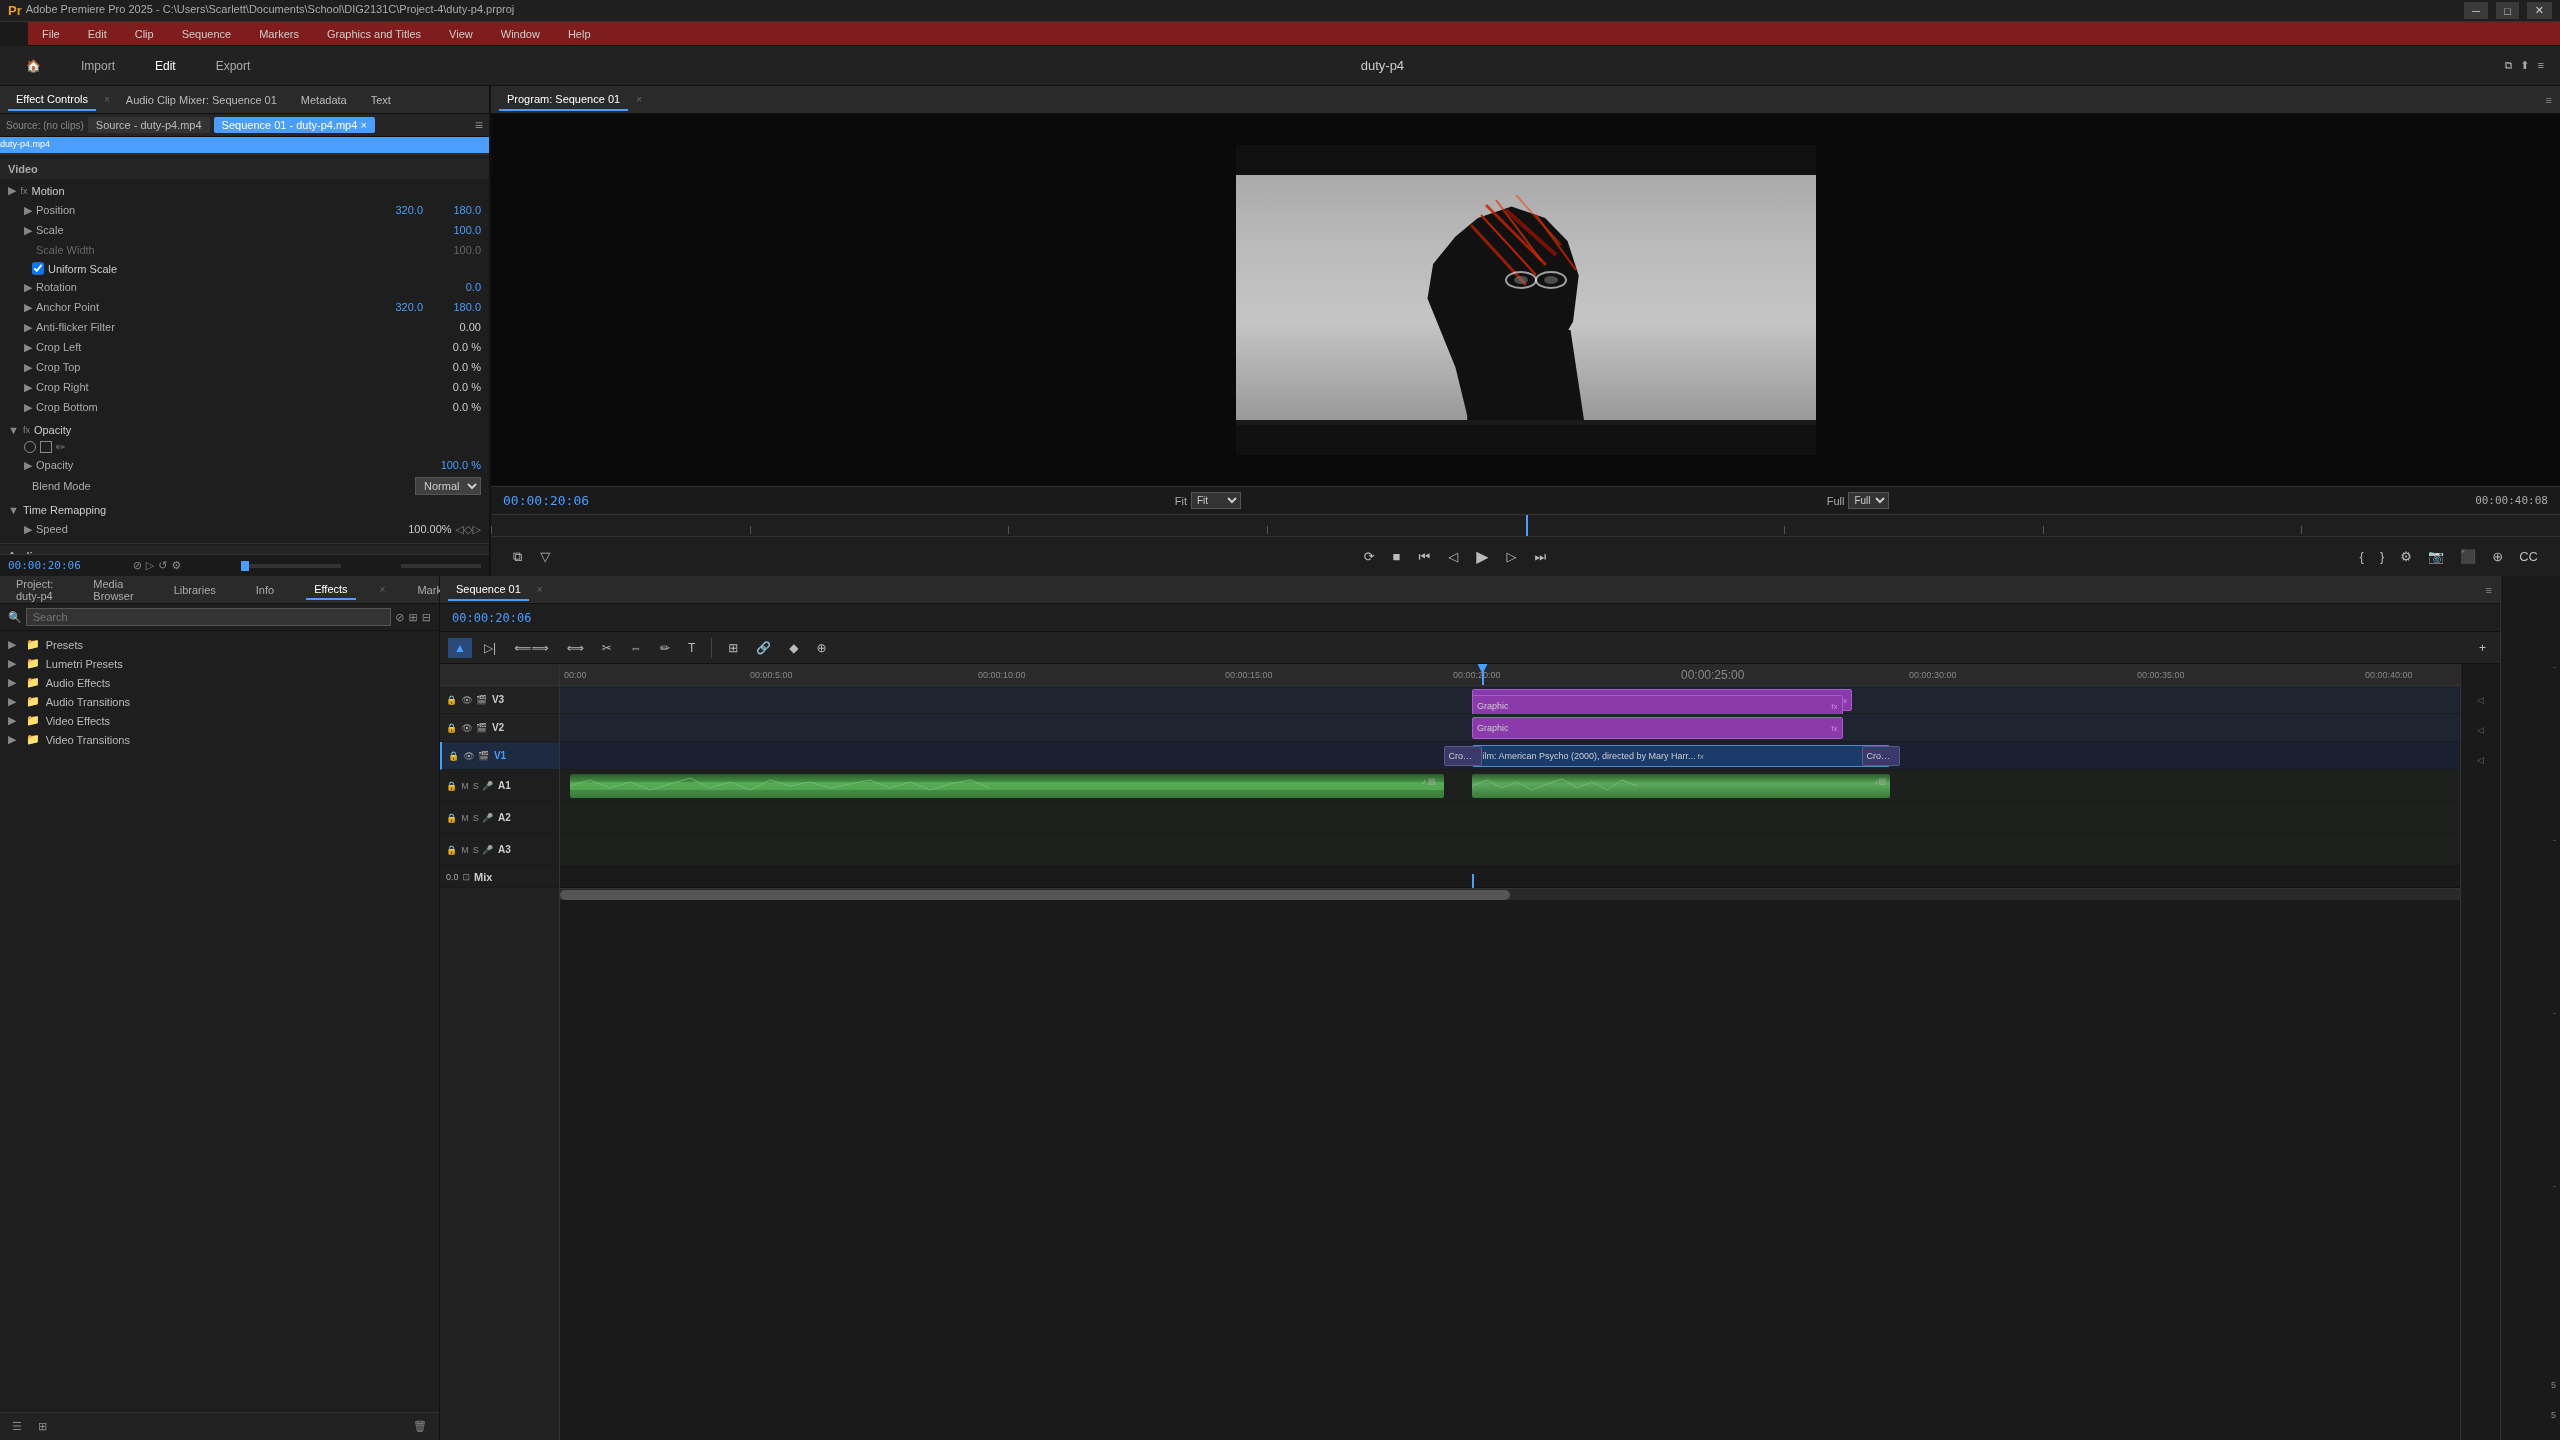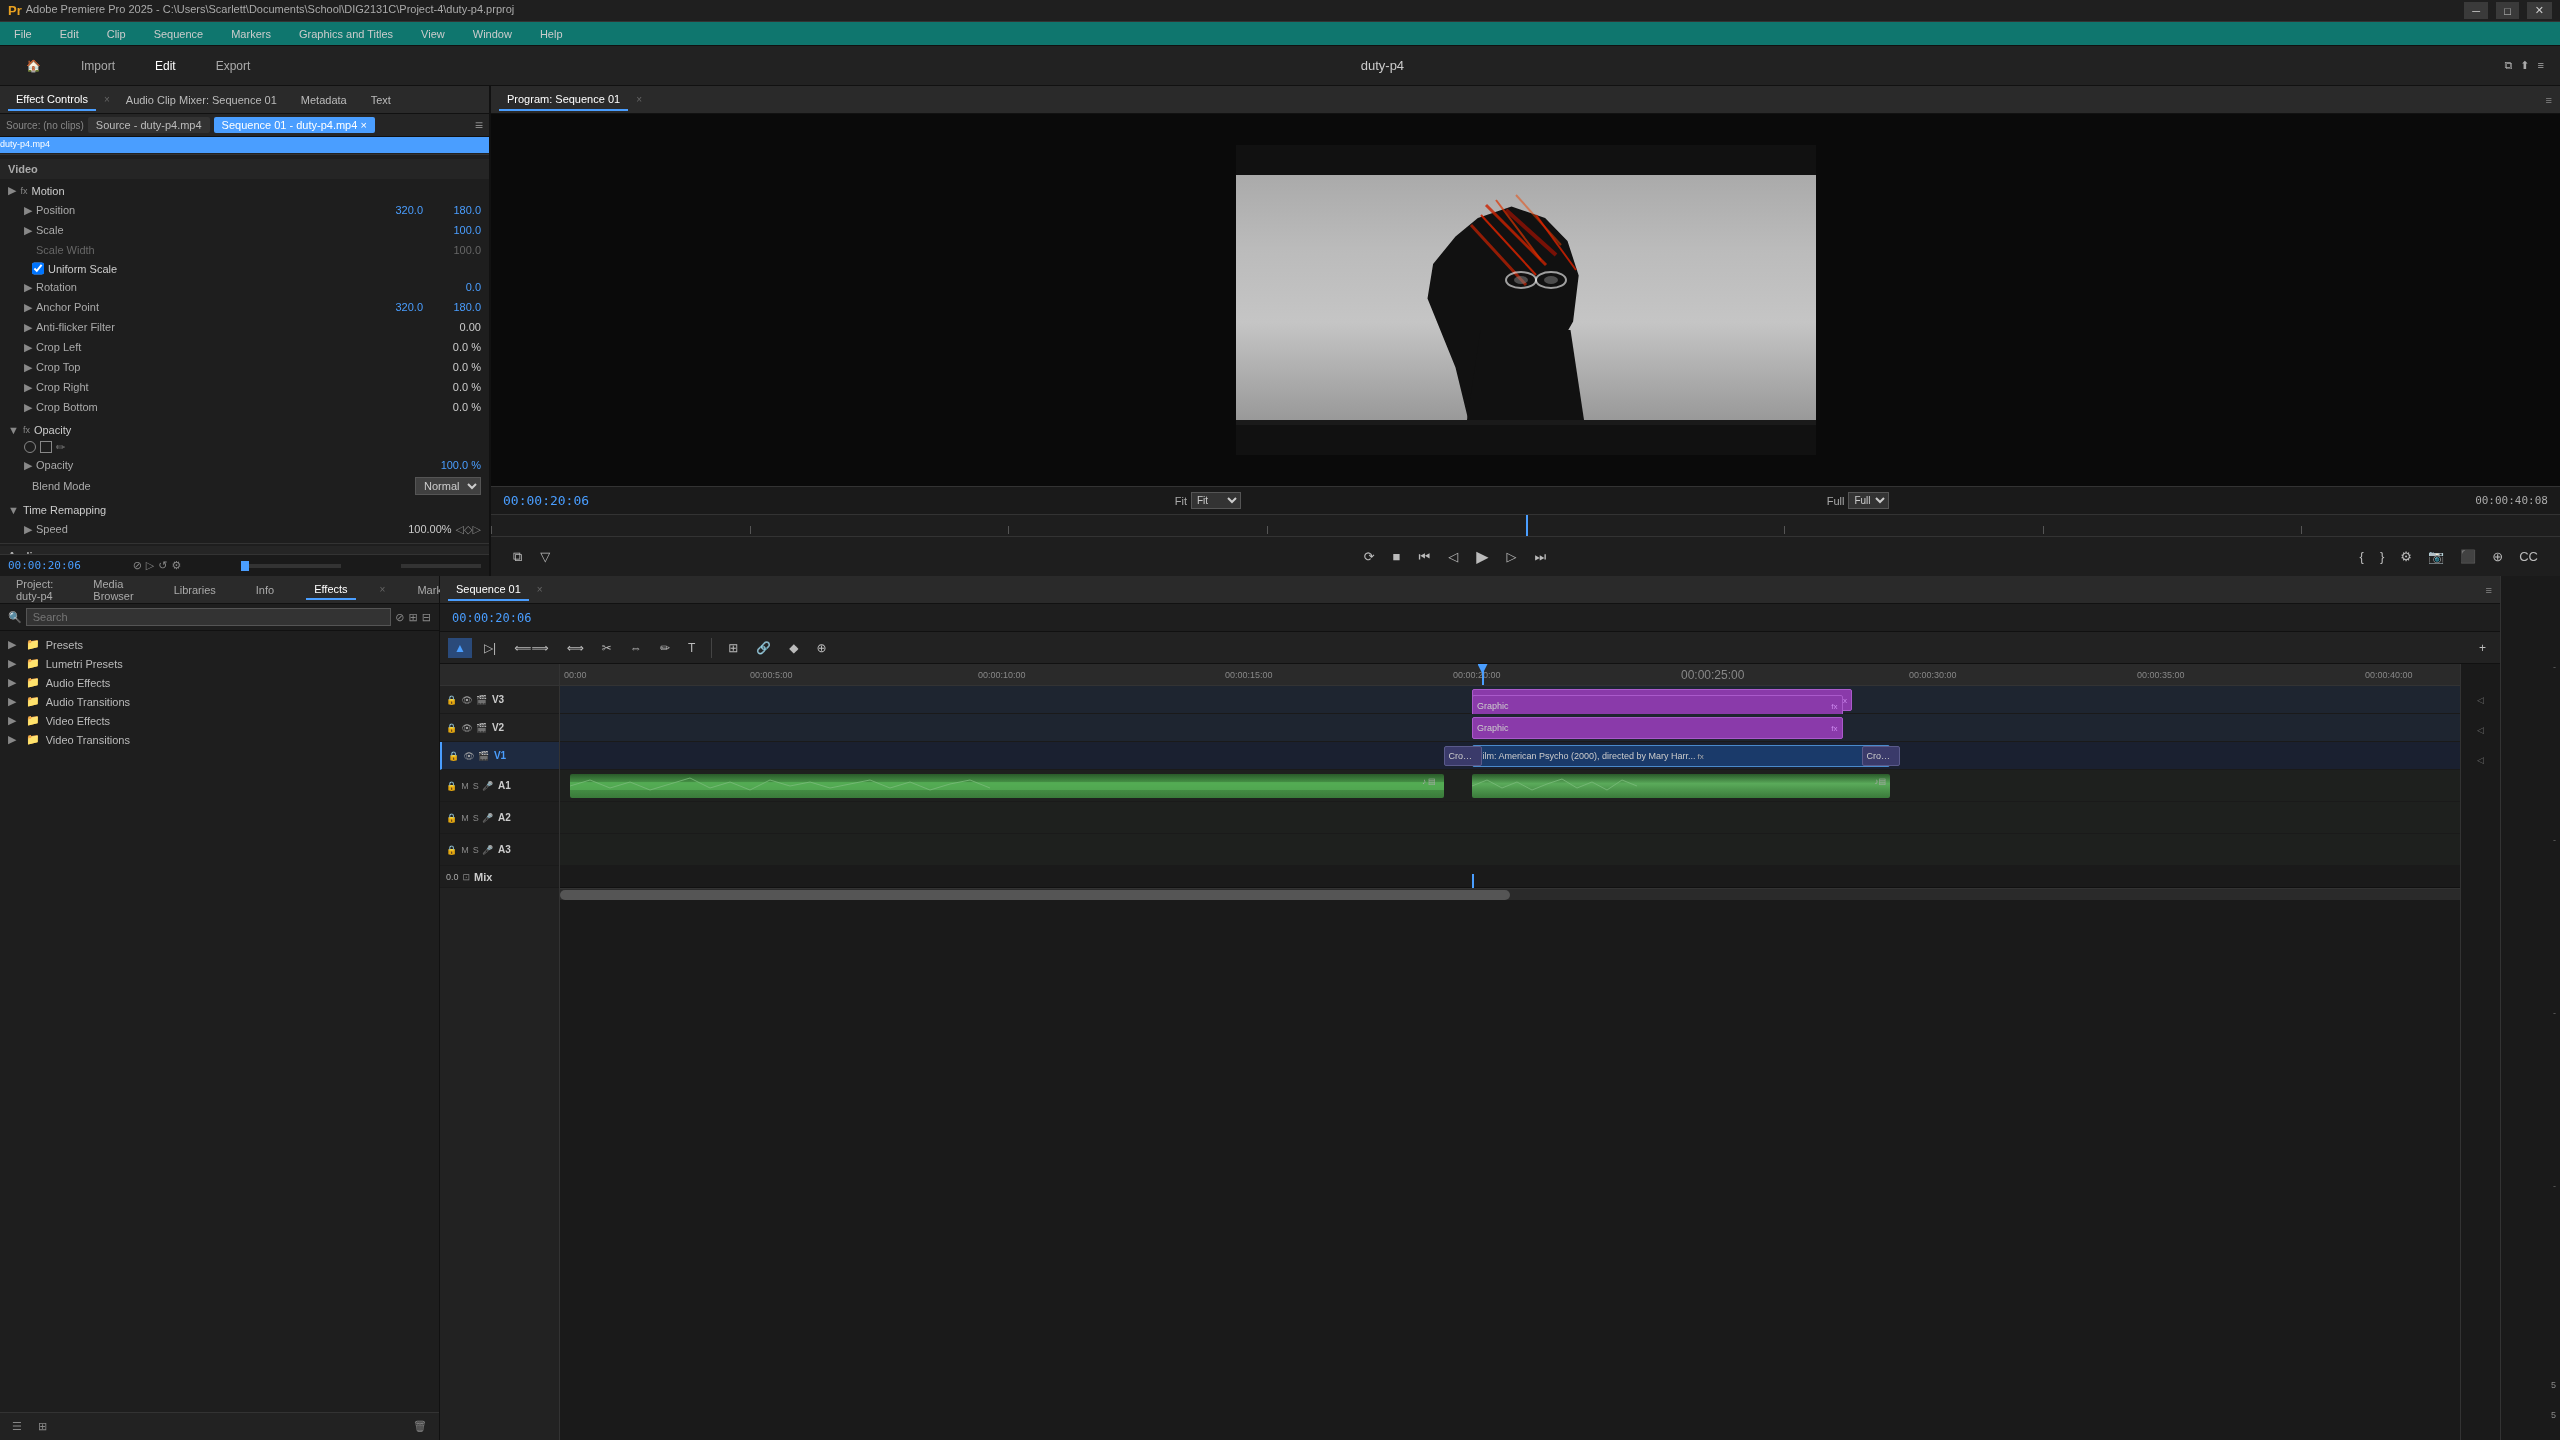--- a/index.html
+++ b/index.html
@@ -5,21 +5,21 @@
     * { box-sizing: border-box; margin: 0; padding: 0; }
     body { background: #1a1a1a; color: #ccc; font-family: Arial, sans-serif; font-size: 11px; overflow: hidden; width: 2560px; height: 1440px; }
     
     
     .title-bar { background: #1f1f1f; height: 22px; display: flex; align-items: center; padding: 0 8px; justify-content: space-between; border-bottom: 1px solid #333; }
     .title-bar-left { display: flex; align-items: flex-start; gap: 4px; color: #aaa; font-size: 11px; }
     .title-bar-controls { display: flex; gap: 8px; }
     .title-bar-btn { background: #3a3a3a; border: none; color: #ccc; padding: 2px 8px; cursor: pointer; font-size: 11px; }
 
     
-    .menu-bar { background: #0f766e; height: 24px; display: flex; align-items: center; padding: 0 8px; gap: 16px; border-bottom: 1px solid #111; }
+    .menu-bar { background: #7f1d1d; height: 24px; display: flex; align-items: center; padding: 0 8px; gap: 16px; border-bottom: 1px solid #111; margin-left: 28px; }
     .menu-item { color: #ccc; font-size: 11px; cursor: pointer; padding: 2px 6px; }
 
     
     .app-header { background: #222; height: 40px; display: flex; align-items: center; justify-content: space-between; padding: 0 16px; border-bottom: 1px solid #111; }
     .app-header-nav { display: flex; gap: 20px; align-items: center; }
     .app-header-btn { color: #aaa; font-size: 12px; cursor: pointer; padding: 4px 10px; border-radius: 3px; }
     .app-header-btn.active { color: #fff; }
     .app-header-title { color: #ccc; font-size: 13px; }
     .app-header-right { display: flex; gap: 8px; }
 

